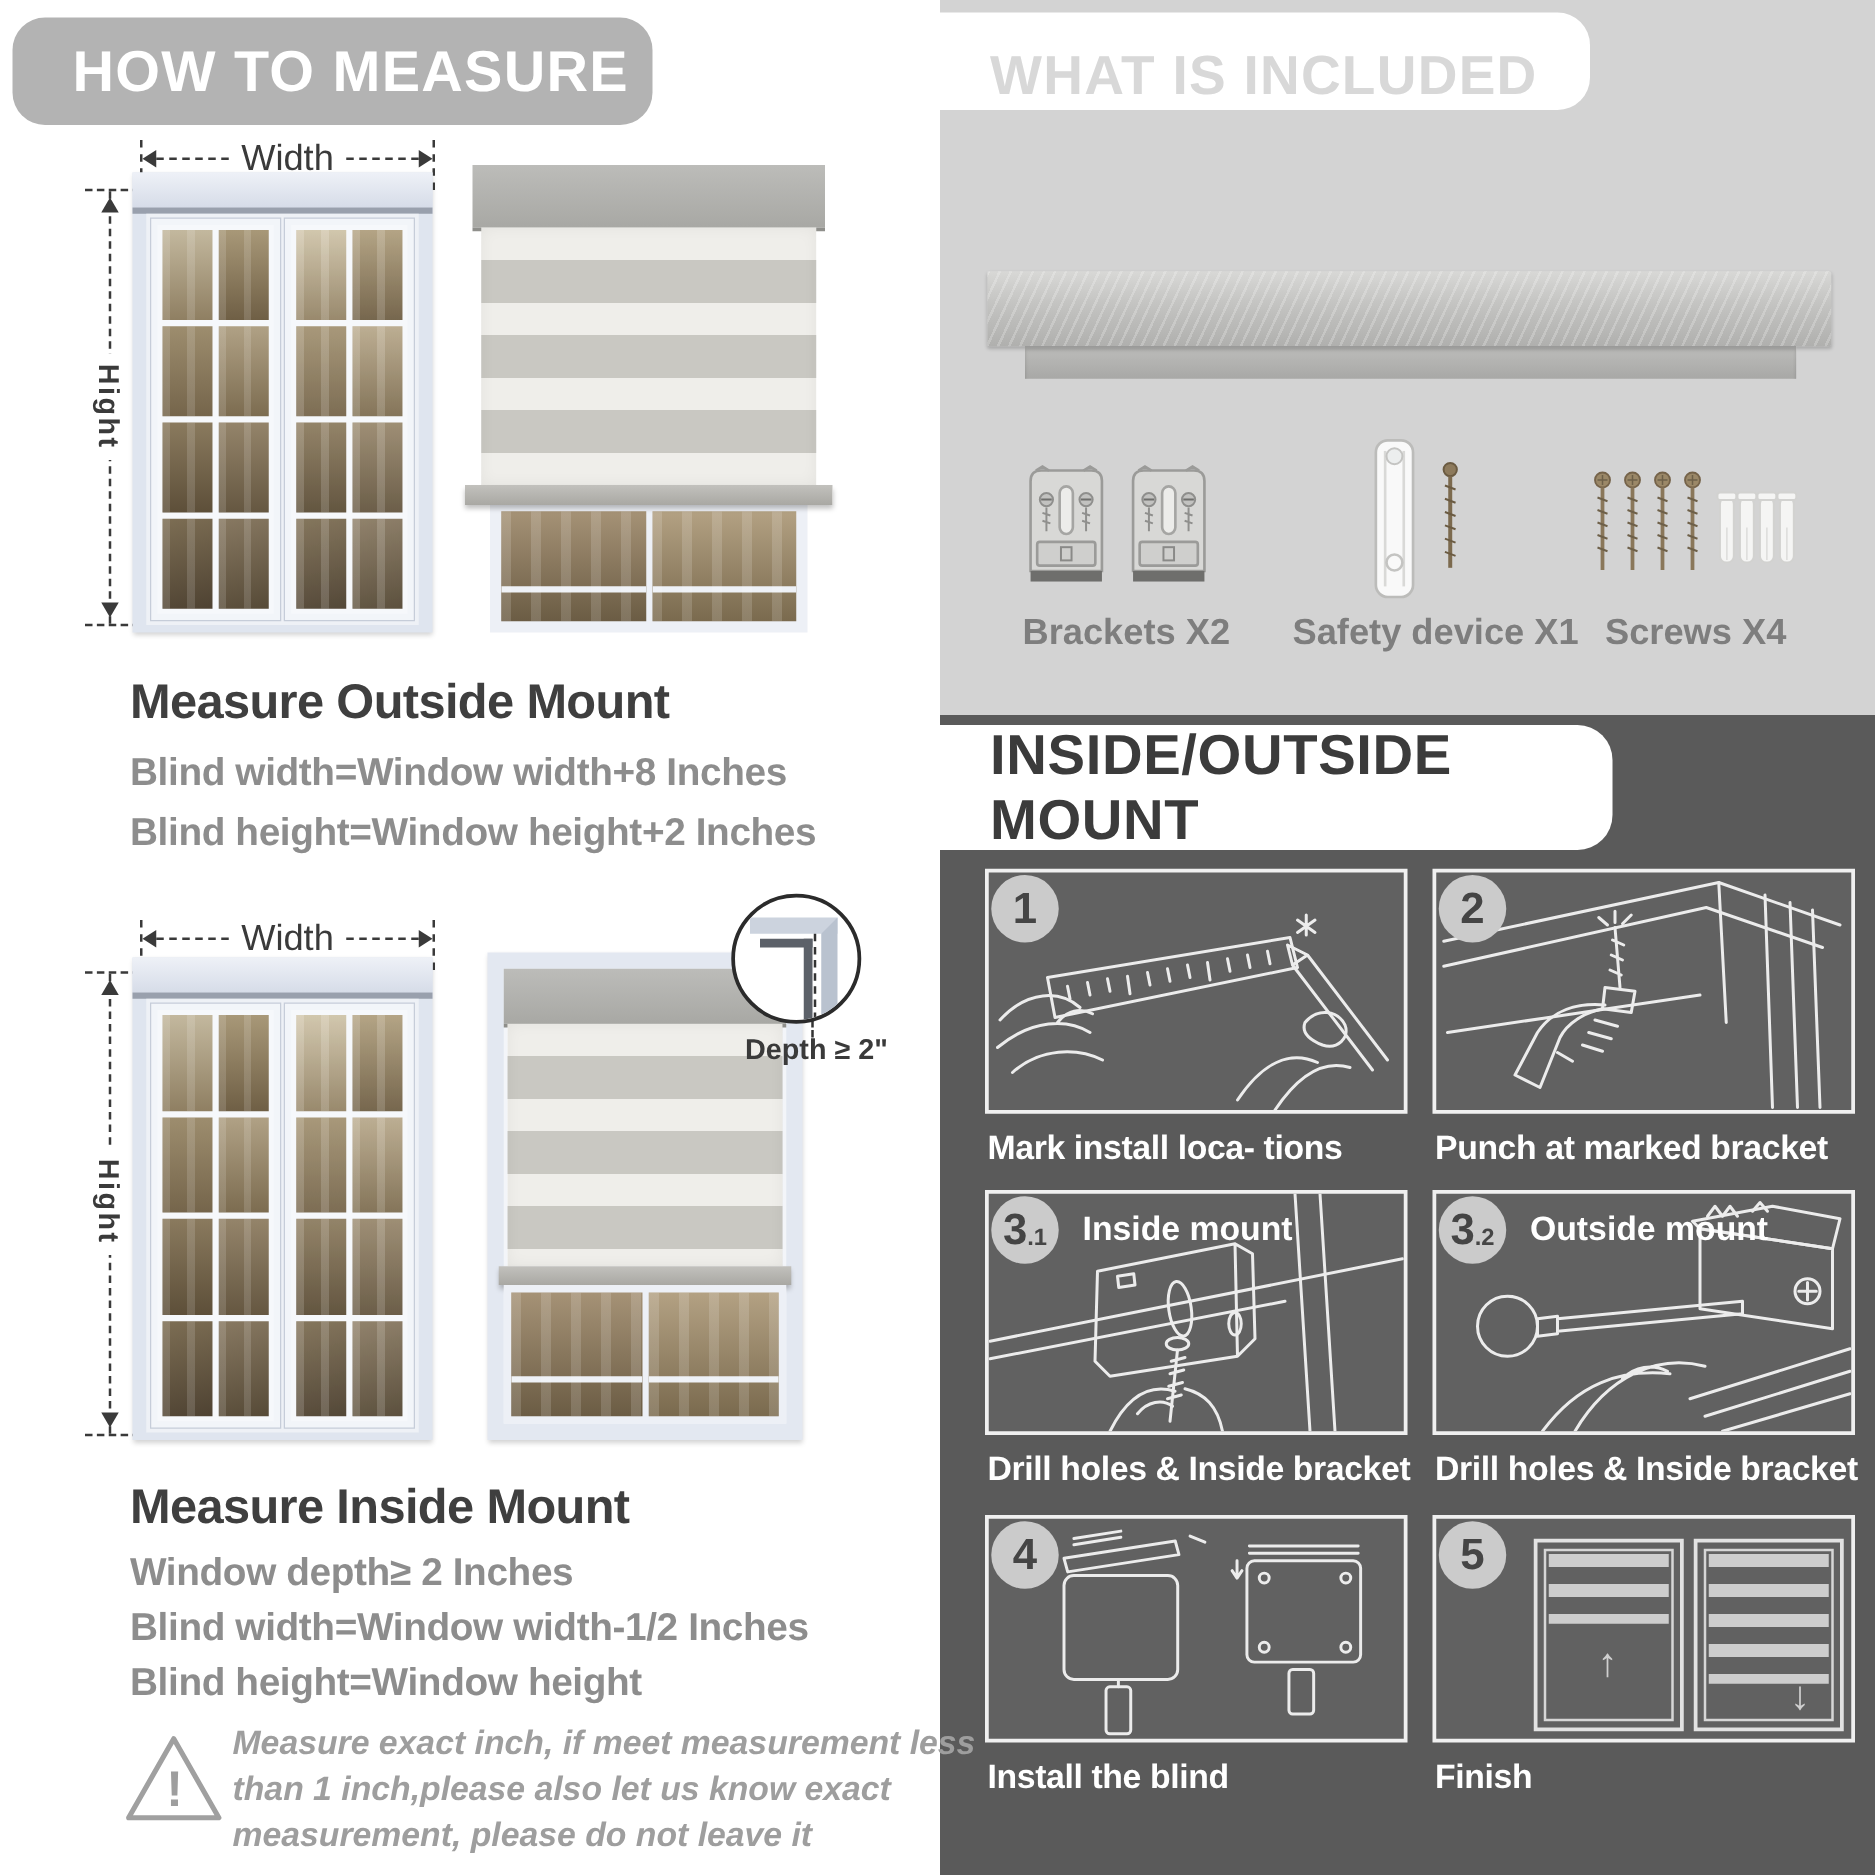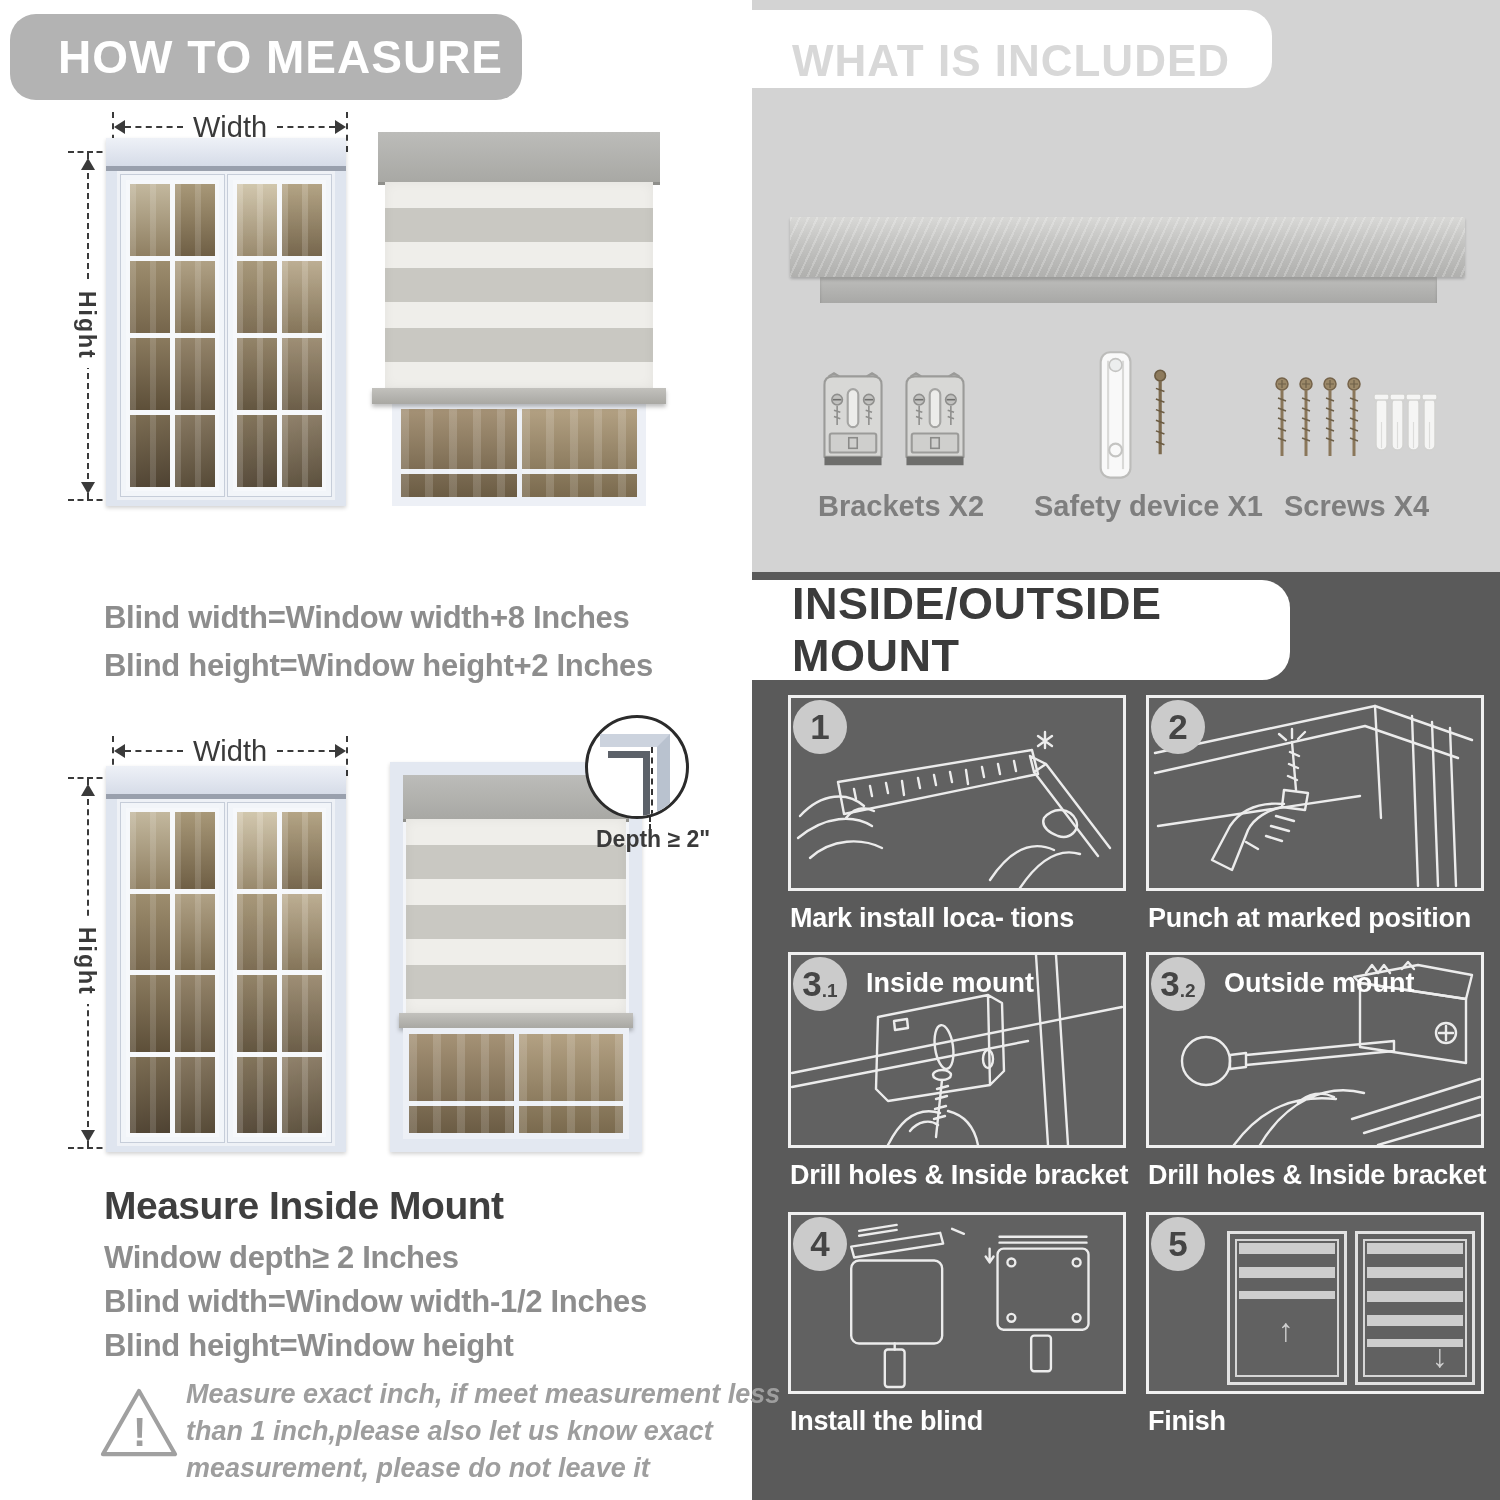--- a/index.html
+++ b/index.html
@@ -171,20 +171,21 @@
   <div>
     <div class="mini-window" style="left:392px;top:400px;width:254px;height:106px">
       <div class="mini-pane a"></div>
       <div class="mini-pane b"></div>
     </div>
     <div class="cassette" style="left:378px;top:132px;width:282px;height:50px"></div>
     <div class="zfabric" style="left:385px;top:182px;width:268px;height:206px"></div>
     <div class="zrail" style="left:372px;top:388px;width:294px;height:16px"></div>
   </div>
 
+  <div class="sec-title" style="left:104px;top:540px">Measure Outside Mount</div>
   <div class="sec-line" style="left:104px;top:600px">Blind width=Window width+8 Inches</div>
   <div class="sec-line" style="left:104px;top:648px">Blind height=Window height+2 Inches</div>
 
   <div class="vguide" style="left:112px;top:736px;height:40px"></div>
   <div class="vguide" style="left:346px;top:736px;height:40px"></div>
   <div class="warrow" style="left:114px;top:742px;width:232px">
     <span class="ah left"></span>
     <div class="dash"></div>
     <span class="wlabel">Width</span>
     <div class="dash"></div>
@@ -374,21 +375,21 @@
     <svg class="illus" viewBox="0 0 330 190">
       <path d="M5,55 L225,8 L322,42 M5,75 L215,28 L308,60"></path>
       <path d="M262,18 L268,188 M282,24 L288,188 M300,30 L306,188 M225,8 L231,120"></path>
       <path d="M8,128 L210,98"></path>
       <path d="M146,92 L142,44 M140,54 l9,4 M139,66 l9,4 M138,78 l9,4"></path>
       <path d="M142,40 l0,-9 M136,42 l-7,-6 M148,41 l7,-7"></path>
       <path d="M134,92 L158,95 L155,112 L132,109 Z"></path>
       <path d="M132,109 C118,112 104,120 98,132 L82,172 L62,162 L80,128 C92,110 112,104 134,106 M126,118 l18,5 M121,128 l18,5 M116,138 l16,5 M96,144 l12,7"></path>
     </svg>
   </div>
-  <div class="step-caption" style="left:1148px;top:903px">Punch at  marked position</div>
+  <div class="step-caption" style="left:1148px;top:903px">Punch at  marked bracket</div>
   <div class="badge" style="left:1151px;top:700px">
       <span>2</span>
     </div>
 
   <div class="step-box" style="left:788px;top:952px;width:338px;height:196px">
     <svg class="illus" viewBox="0 0 330 190">
       <path d="M0,118 L330,52 M0,132 L236,86"></path>
       <path d="M244,0 L256,190 M264,0 L276,190"></path>
       <path d="M86,62 L196,40 L210,48 L212,116 L198,130 L96,146 L84,134 Z M196,40 L198,130"></path>
       <ellipse cx="152" cy="92" rx="9" ry="22" transform="rotate(-8 152 92)"></ellipse>

